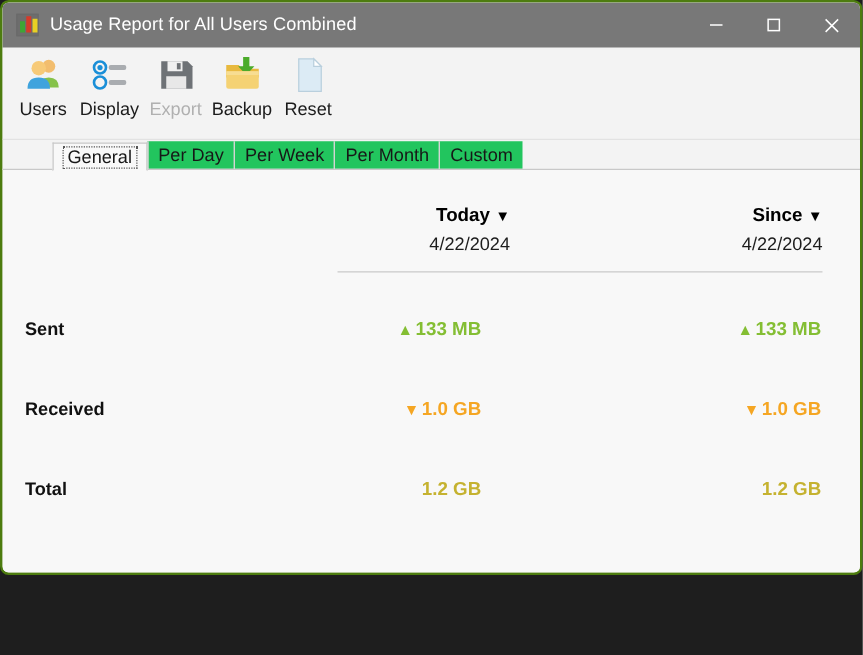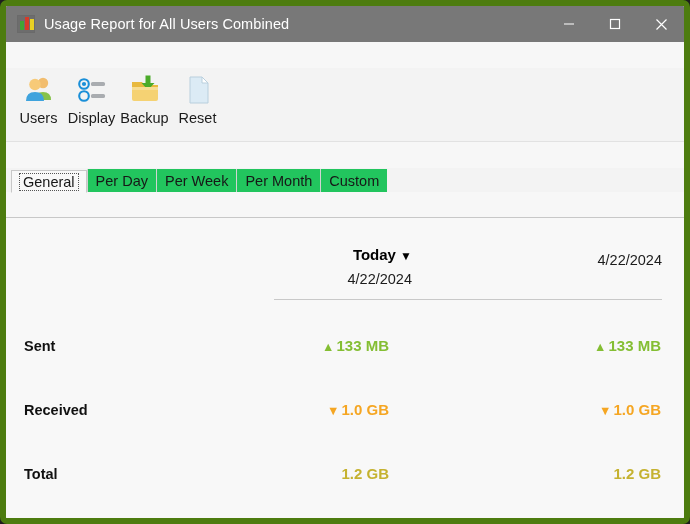--- a/index.html
+++ b/index.html
@@ -11,29 +11,28 @@
     width: 690px;
     height: 524px;
     overflow: hidden;
     font-family: "Liberation Sans", sans-serif;
   }
 
   
   #window {
     position: absolute;
     left: 0; top: 0;
-    width: 690px; height: 524px;
+    width: 690px; height: 460px;
     box-sizing: border-box;
     background: #f7f7f7;
-    border: 6px solid #4d7c0f;
+    border: 2px solid #4d7c0f;
     border-radius: 7px;
     overflow: hidden;
     display: flex;
     flex-direction: column;
-    gap: 26px;
   }
 
   
   #titlebar {
     height: 36px;
     flex: 0 0 36px;
     background: #787878;
     display: flex;
     align-items: center;
     position: relative;
@@ -126,21 +125,21 @@
     box-sizing: border-box;
     padding: 0 8px;
     display: flex;
     align-items: center;
     font-size: 14.5px;
     color: #171717;
     background: #22c55e;
     border-left: 1px solid #d3d3d3;
     white-space: nowrap;
   }
-  .tab:first-child { border-left: none; }
+  .tab:first-child { border-left: none; margin-left: 35px; }
   .tab.selected {
     background: #f8f8f8;
     border: 1px solid #c8c8c8;
     border-bottom: 1px solid #f8f8f8;
     position: relative;
     z-index: 3;
     margin-bottom: -1px;
     padding: 0 7px;
   }
   .tab.selected .tab-focus {
@@ -266,20 +265,31 @@
           <circle cx="9" cy="11" r="4.8" fill="none" stroke="#1a8fd8" stroke-width="2.1"></circle>
           <circle cx="9" cy="11" r="2.1" fill="#1a8fd8"></circle>
           <rect x="16" y="9" width="14" height="4" rx="1.6" fill="#a9acb0"></rect>
           <circle cx="9" cy="23" r="4.8" fill="none" stroke="#1a8fd8" stroke-width="2.1"></circle>
           <rect x="16" y="21" width="14" height="4" rx="1.6" fill="#a9acb0"></rect>
         </svg>
       </span>
       <span class="tb-lbl">Display</span>
     </div>
 
+    <div class="tb-btn disabled">
+      <span class="tb-ico">
+        <svg width="34" height="34" viewBox="0 0 34 34">
+          <path d="M5 6 h21 l4 4 v18 h-25 z" fill="#6e7276"></path>
+          <rect x="10" y="6" width="12" height="8" fill="#f0f0f0"></rect>
+          <rect x="17.5" y="7.5" width="3" height="5" fill="#6e7276"></rect>
+          <rect x="9" y="18" width="16" height="10" fill="#e8e8e8"></rect>
+        </svg>
+      </span>
+      <span class="tb-lbl">Export</span>
+    </div>
 
     <div class="tb-btn">
       <span class="tb-ico">
         <svg width="34" height="34" viewBox="0 0 34 34">
           <path d="M4 9 h10 l2.5 3 h13.5 v7 h-26 z" fill="#e8b93e"></path>
           <path d="M17.5 2.5 h5 v7.5 h4 l-6.5 7 l-6.5 -7 h4 z" fill="#4bab2a"></path>
           <path d="M4 14 h26 v12 q0 2 -2 2 h-22 q-2 0 -2 -2 z" fill="#f5d273"></path>
           <path d="M4 14 h26 v3 h-26 z" fill="#f7dd92"></path>
         </svg>
       </span>
@@ -318,20 +328,21 @@
   </div>
 
   <div id="content">
 
     <div class="hdr-row">
       <div class="col-today">
         <div class="hdr-title"><span>Today</span> <span class="caret">▼</span></div>
         <div class="hdr-sub">4/22/2024</div>
       </div>
       <div class="col-since">
+        <div class="hdr-title"><span>Since</span> <span class="caret">▼</span></div>
         <div class="hdr-sub">4/22/2024</div>
       </div>
     </div>
 
     <div id="sep"></div>
 
     <div class="row" style="top:118px">
       <span class="row-label">Sent</span>
       <span class="val v-today" style="color: rgb(132, 190, 51);">
         <span class="arrow">▲</span><span>133 MB</span>

